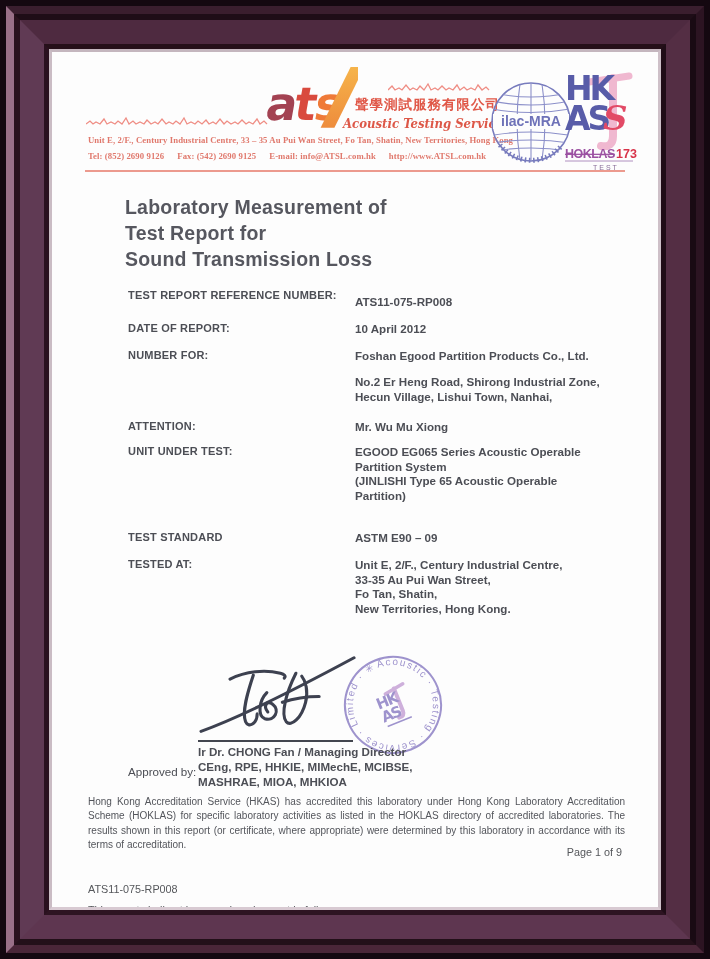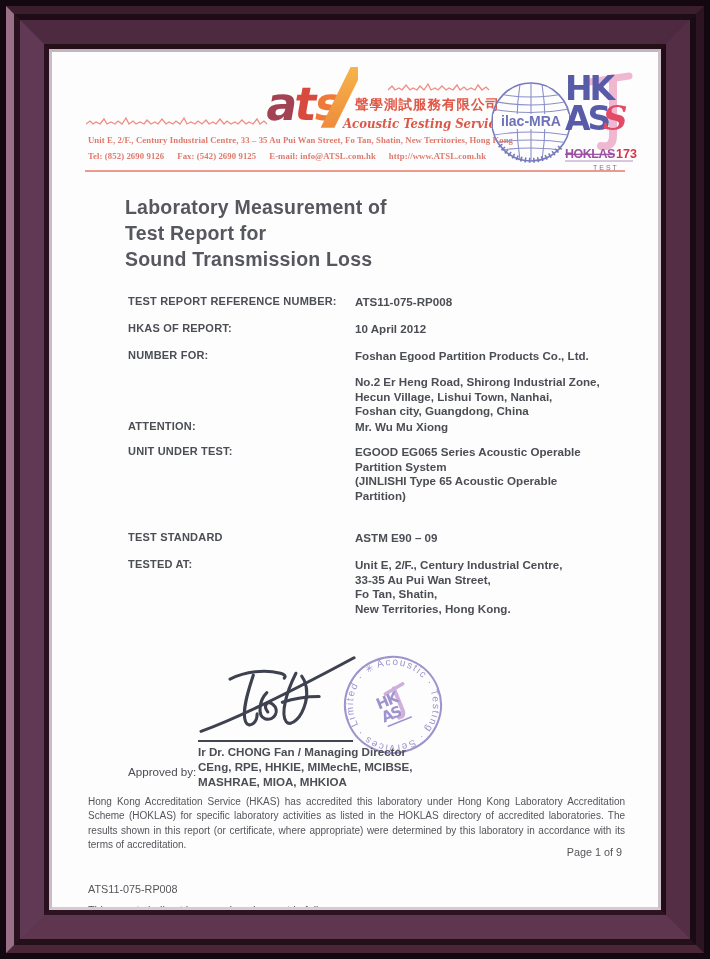--- a/index.html
+++ b/index.html
@@ -120,39 +120,38 @@
         </svg>
 
         <div class="abs rule" style="left:33px;top:118px;width:540px;"></div>
 
         <div class="abs title" style="left:73px;top:142px;">
           <div>Laboratory Measurement of</div>
           <div>Test Report for</div>
           <div>Sound Transmission Loss</div>
         </div>
 
-        <div class="flabel" style="top:243px;">TEST REPORT REFERENCE NUMBER:</div>
+        <div class="flabel" style="top:237px;">TEST REPORT REFERENCE NUMBER:</div>
         <div class="fvalue" style="top:243px;">
           <div>ATS11-075-RP008</div>
         </div>
 
-        <div class="flabel" style="top:270px;">HKAS OF REPORT:</div>
+        <div class="flabel" style="top:270px;">DATE OF REPORT:</div>
         <div class="fvalue" style="top:270px;">
           <div>10 April 2012</div>
         </div>
 
         <div class="flabel" style="top:297px;">NUMBER FOR:</div>
         <div class="fvalue" style="top:297px;">
           <div>Foshan Egood Partition Products Co., Ltd.</div>
         </div>
 
         <div class="fvalue" style="top:323px;">
           <div>No.2 Er Heng Road, Shirong Industrial Zone,</div>
           <div>Hecun Village, Lishui Town, Nanhai,</div>
-          <div>Foshan city, Guangdong, China</div>
         </div>
 
         <div class="flabel" style="top:368px;">ATTENTION:</div>
         <div class="fvalue" style="top:368px;">
           <div>Mr. Wu Mu Xiong</div>
         </div>
 
         <div class="flabel" style="top:393px;">UNIT UNDER TEST:</div>
         <div class="fvalue" style="top:393px;">
           <div>EGOOD EG065 Series Acoustic Operable</div>

